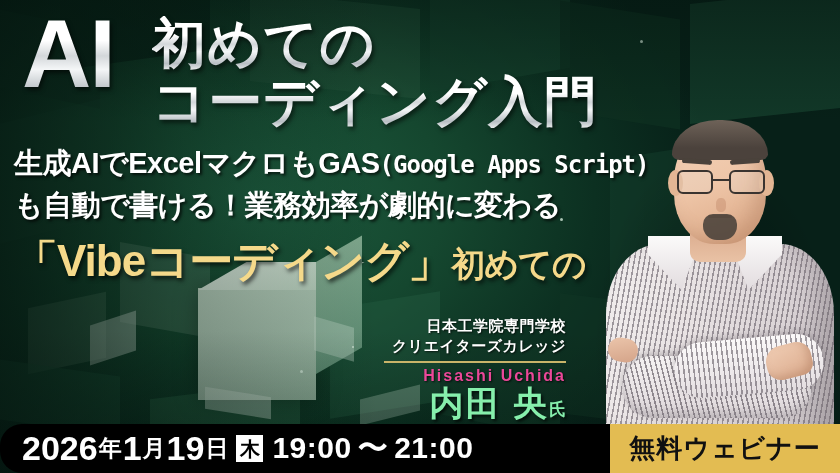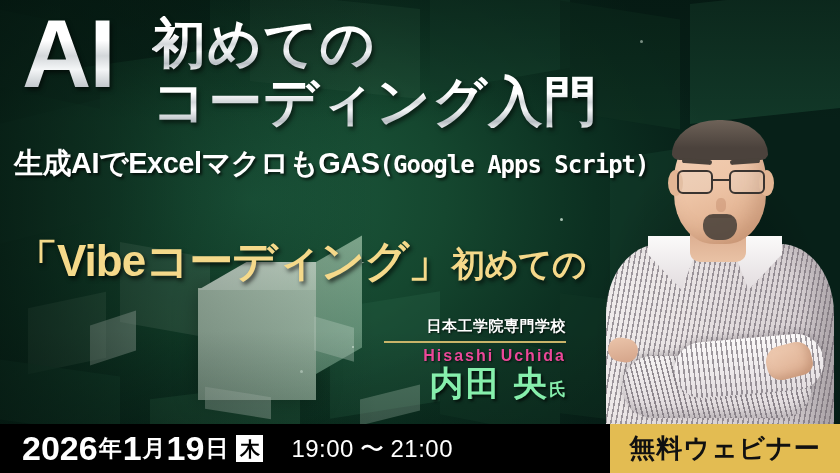--- a/index.html
+++ b/index.html
@@ -188,33 +188,33 @@
   }
   .sp-name{
     font-size:34px; font-weight:bold; color:#86efac; line-height:1.1; letter-spacing:2px;
     text-shadow:2px 2px 3px rgba(0,0,0,.7);
   }
   .sp-name .suffix{ font-size:17px; letter-spacing:0; }
 
   
   .bar{
     position:absolute; left:0; bottom:0; width:840px; height:49px;
-    background:#000; display:flex; align-items:center;
+    background:#000; display:flex; align-items:center;border-radius:22px;
   }
   .bar-date{
     flex:0 0 auto; padding-left:22px; color:#fff; font-weight:bold;
     font-size:34px; letter-spacing:0; display:flex; align-items:center; white-space:nowrap;
   }
   .bar-date .u{ font-size:23px; padding:0 1px; }
   .daybox{
     display:inline-flex; align-items:center; justify-content:center;
     background:#fff; color:#000; font-size:20px; font-weight:bold;
     width:27px; height:27px; margin:0 9px 0 7px; line-height:1;
   }
-  .bar-time{ font-size:24px; font-weight:normal; letter-spacing:.5px;margin-left:19px; }
+  .bar-time{ font-size:30px; font-weight:bold; letter-spacing:.5px; }
   .bar-time .tilde{ padding:0 6px; }
   .badge{
     position:absolute; right:0; top:0; height:49px; width:230px;
     background:#e3bc52; display:flex; align-items:center; justify-content:center;
     color:#111; font-weight:bold; font-size:26px; letter-spacing:1px;
   }
 </style>
 </head>
 <body>
 
@@ -284,25 +284,27 @@
     <div class="hand"></div>
   </div>
 
   <div class="hl">
     <div class="hl-ai silver">AI</div>
     <div class="hl-l1 silver">初めての</div>
     <div class="hl-l2 silver">コーディング入門</div>
   </div>
 
   <div class="sub sub1"><span>生成AIでExcelマクロもGAS</span><span class="paren">(Google Apps Script)</span></div>
+  <div class="sub sub2">も自動で書ける！業務効率が劇的に変わる</div>
 
   <div class="vibe"><span>「</span><span>Vibe</span><span>コーディング</span><span>」</span><span class="tail">初めての</span></div>
 
   <div class="speaker">
     <div class="sp-org">日本工学院専門学校</div>
+    <div class="sp-org">クリエイターズカレッジ</div>
     <div class="sp-rule"></div>
     <div class="sp-rom">Hisashi Uchida</div>
     <div class="sp-name"><span>内田 央</span><span class="suffix">氏</span></div>
   </div>
 
   <div class="bar">
     <div class="bar-date">
       <span>2026</span>
         <span class="u">年</span>
         <span>1</span>

